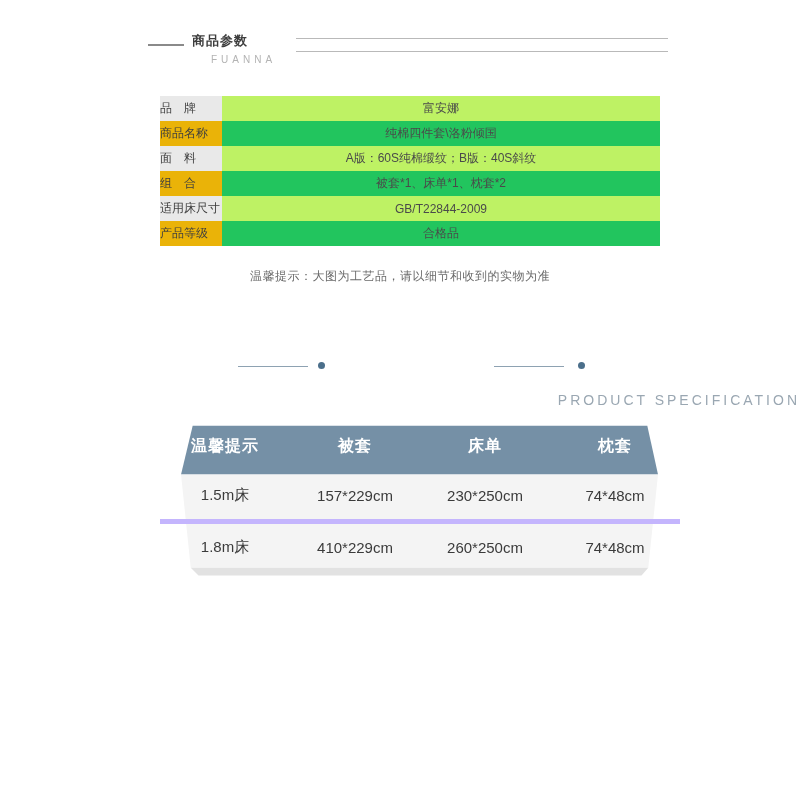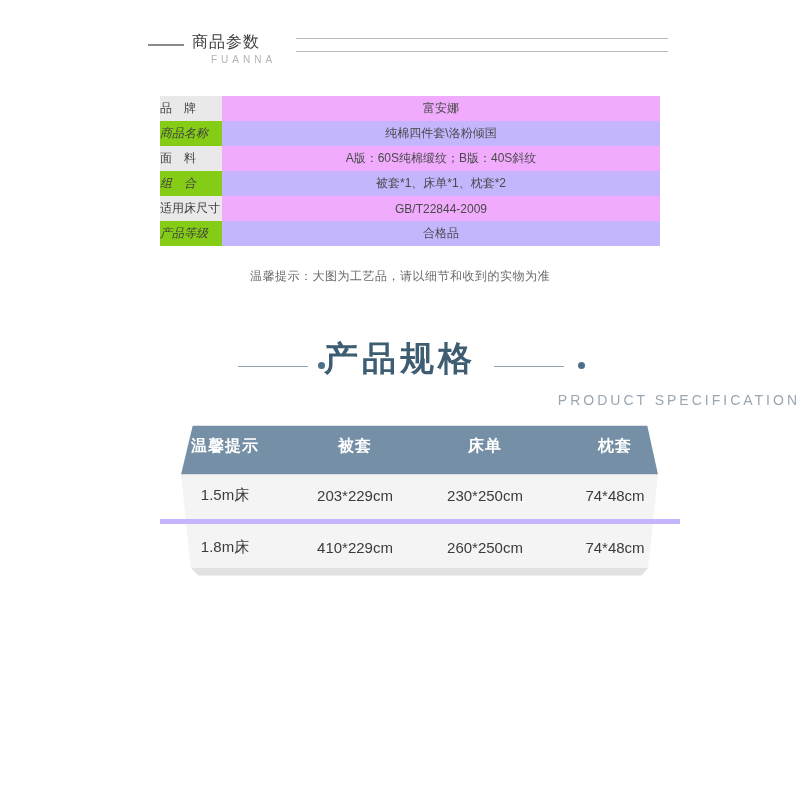--- a/index.html
+++ b/index.html
@@ -29,22 +29,22 @@
     left: 0px;
     top: 16px;
     width: 36px;
     height: 0;
     border-top: 2px solid #8a8a8a;
   }
   .s1-title {
     position: absolute;
     left: 44px;
     top: 4px;
-    font-size: 16px;
-    font-weight: normal;
+    font-size: 13px;
+    font-weight: bold;
     color: #3d3d3d;
     letter-spacing: 1px;
     white-space: nowrap;
   }
   .s1-rule-right {
     position: absolute;
     left: 148px;
     top: 10px;
     right: 0;
     height: 12px;
@@ -84,23 +84,23 @@
     width: 62px;
     text-align: left;
     color: #3f3f3f;
     letter-spacing: 0px;
   }
   .params-table td.value {
     text-align: center;
     color: #4a4a4a;
   }
   .row-a td.label { background: #e9e9e9; }
-  .row-a td.value { background: #f0abfc; }
-  .row-b td.label { background: #84cc16; font-style: italic; }
-  .row-b td.value { background: #c4b5fd; }
+  .row-a td.value { background: #bef264; }
+  .row-b td.label { background: #eab308; }
+  .row-b td.value { background: #22c55e; }
 
   .tip {
     position: absolute;
     left: 0;
     top: 268px;
     width: 800px;
     text-align: center;
     font-size: 12px;
     color: #6a6a6a;
     letter-spacing: 0.5px;
@@ -239,21 +239,20 @@
     <td class="value">合格品</td>
   </tr>
 </tbody>
   </table>
 
 <div class="tip">温馨提示：大图为工艺品，请以细节和收到的实物为准</div>
 
 <div class="section2-header">
   <div class="s2-line left"></div>
   <div class="s2-dot left"></div>
-  <div class="s2-title">产品规格</div>
   <div class="s2-line right"></div>
   <div class="s2-dot right"></div>
   <div class="s2-sub">PRODUCT SPECIFICATION</div>
 </div>
 
 <div class="spec-wrap">
   <svg class="spec-shape" width="520" height="175" viewBox="0 0 520 175">
 
     <polygon points="26,6 494,6 505,56 14,56" fill="#7590a6"></polygon>
 
@@ -267,21 +266,21 @@
   <table class="spec-table">
     <tbody>
         <tr>
       <th>温馨提示</th>
       <th>被套</th>
       <th>床单</th>
       <th>枕套</th>
     </tr>
     <tr class="data">
       <td>1.5m床</td>
-      <td>203*229cm</td>
+      <td>157*229cm</td>
       <td>230*250cm</td>
       <td>74*48cm</td>
     </tr>
     <tr class="data">
       <td>1.8m床</td>
       <td>410*229cm</td>
       <td>260*250cm</td>
       <td>74*48cm</td>
     </tr>
   </tbody>

